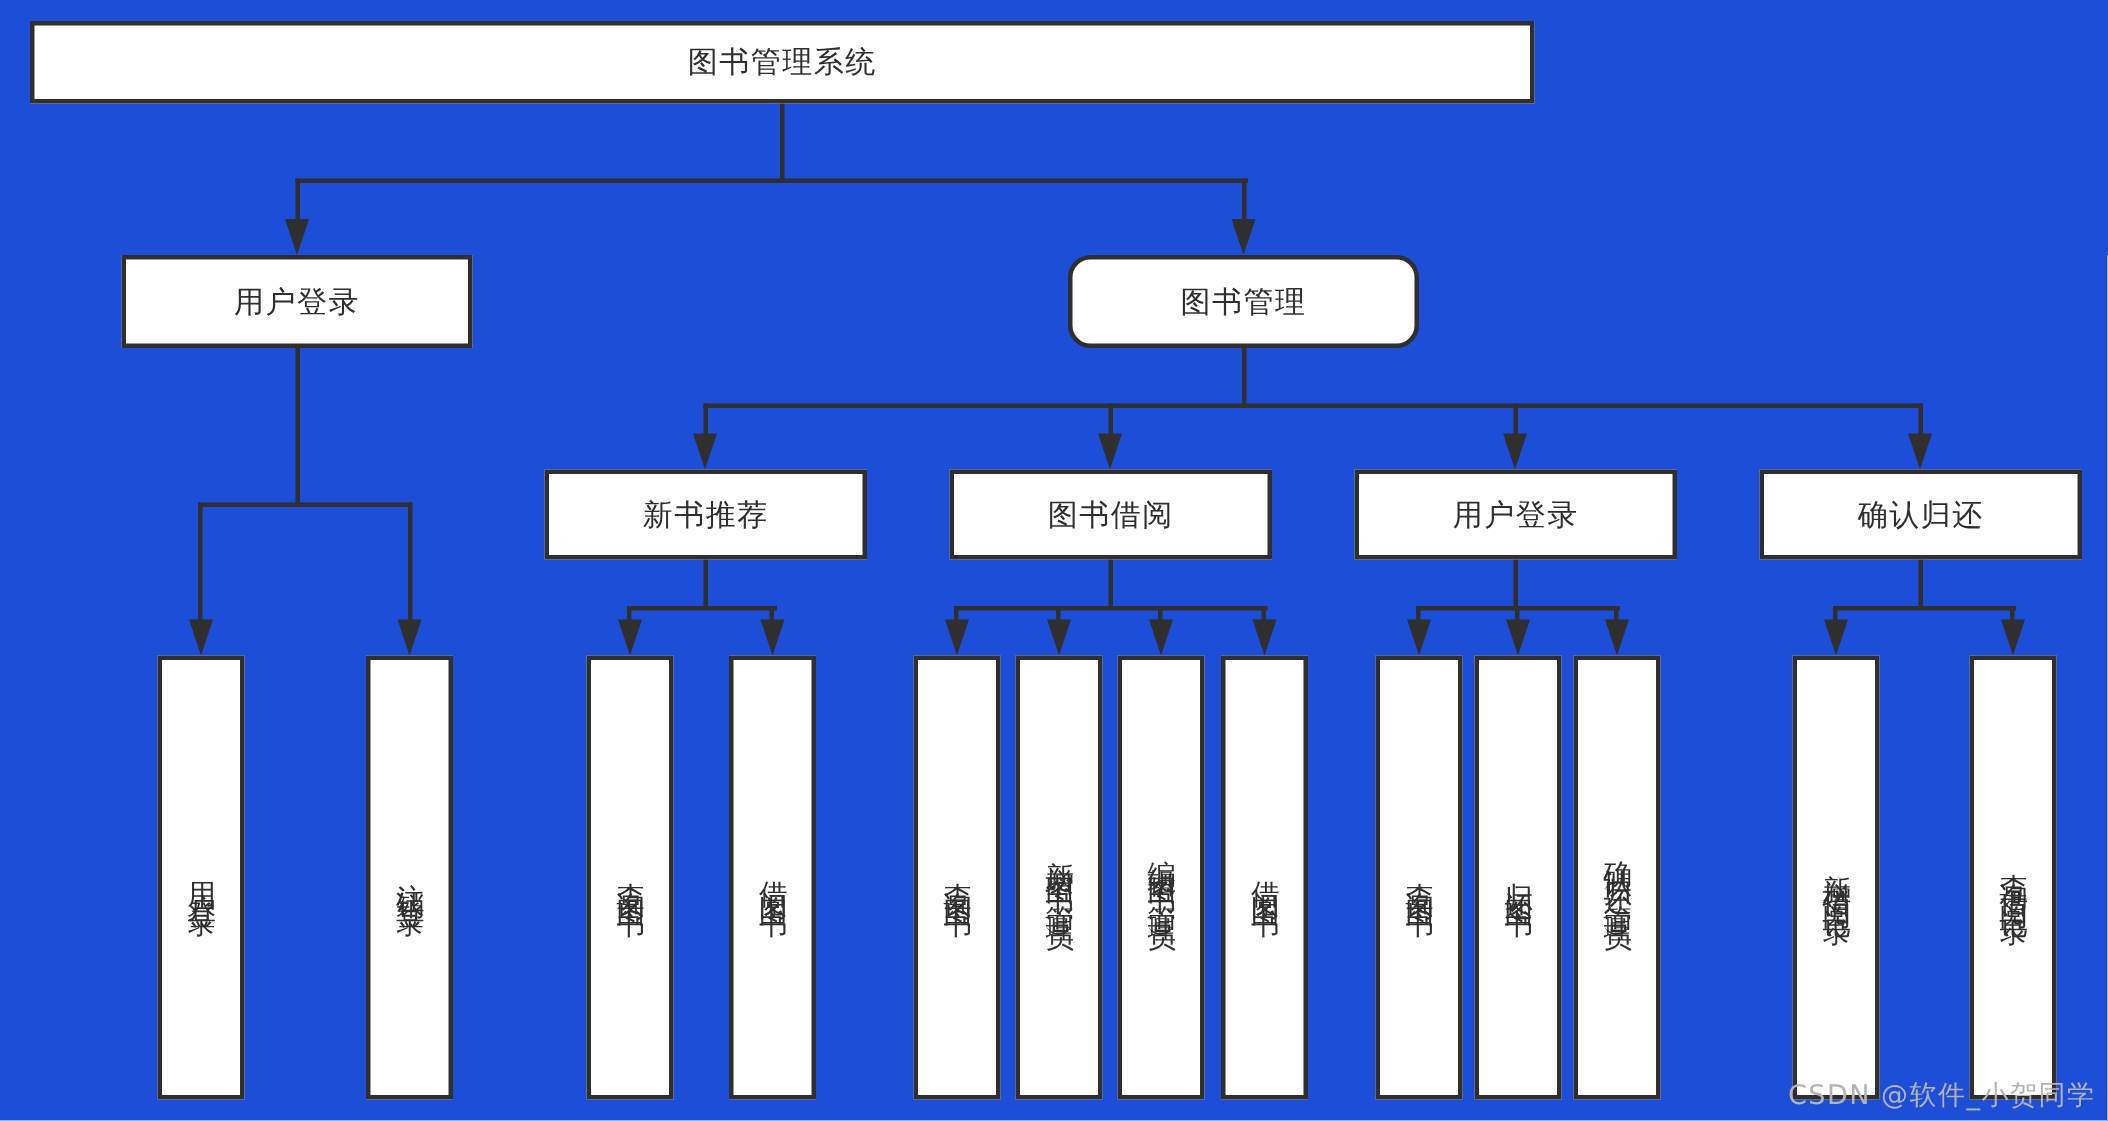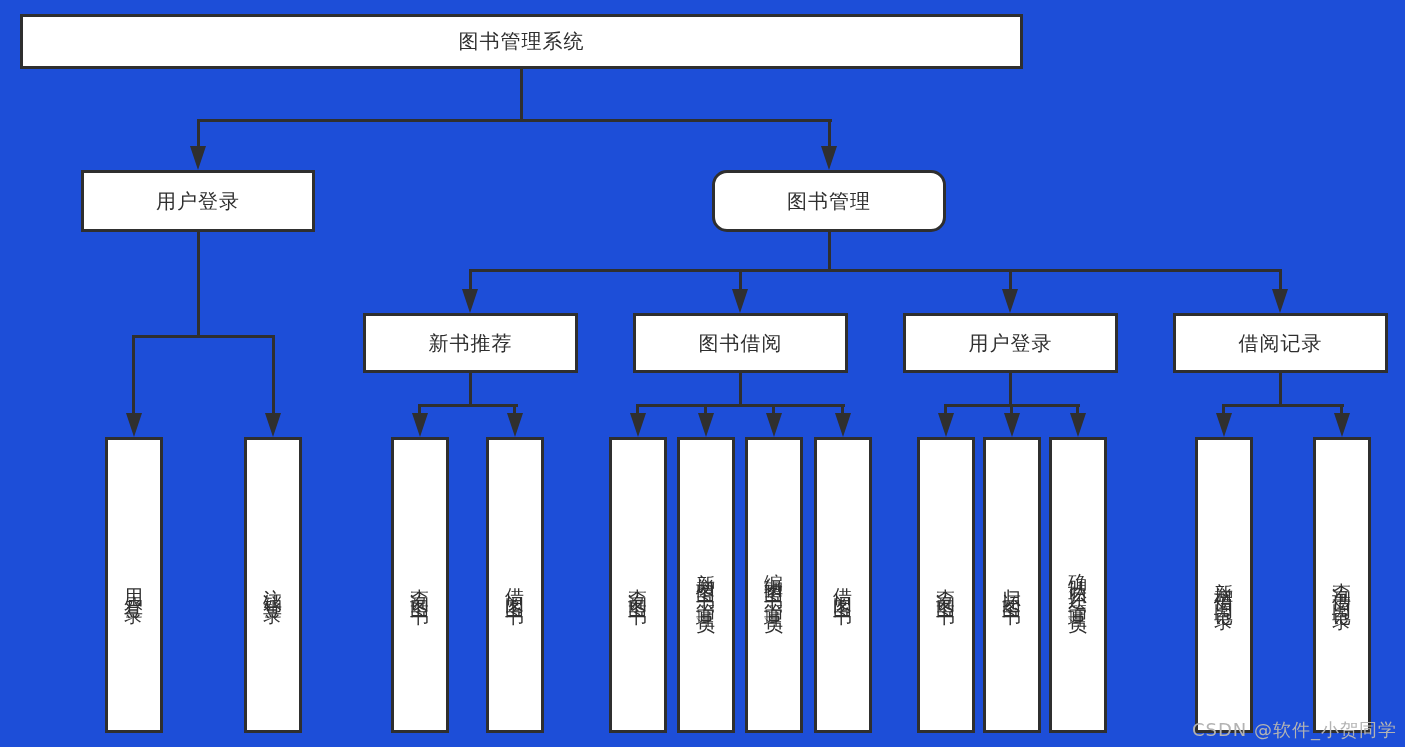--- a/index.html
+++ b/index.html
@@ -104,21 +104,21 @@
   <div class="node h" style="left:633px;top:313px;width:215px;height:60px;">
     <span>图书借阅</span>
   </div>
   <div class="node h" style="left:363px;top:313px;width:215px;height:60px;">
     <span>新书推荐</span>
   </div>
   <div class="node h" style="left:903px;top:313px;width:215px;height:60px;">
     <span>用户登录</span>
   </div>
   <div class="node h" style="left:1173px;top:313px;width:215px;height:60px;">
-    <span>借阅记录</span>
+    <span>确认归还</span>
   </div>
 
   <div class="node v" style="left:105px;top:437px;width:58px;height:296px;">
     <span>用户登录</span>
   </div>
   <div class="node v" style="left:244px;top:437px;width:58px;height:296px;">
     <span>注销登录</span>
   </div>
 
   <div class="node v" style="left:391px;top:437px;width:58px;height:296px;">

